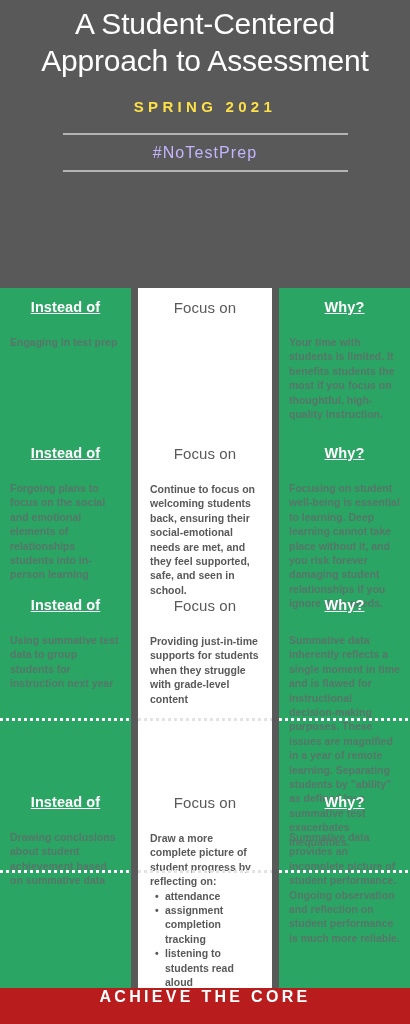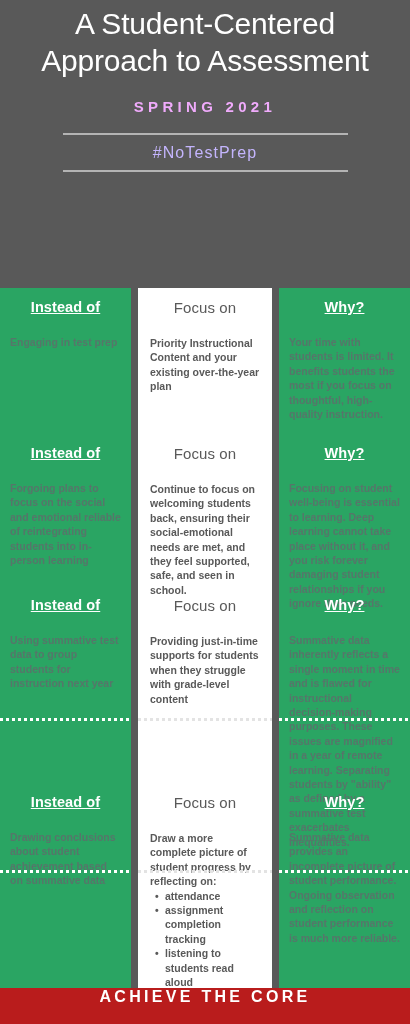--- a/index.html
+++ b/index.html
@@ -32,21 +32,21 @@
   .title {
     color: #ffffff;
     font-size: 30px;
     line-height: 37px;
     font-weight: 400;
     letter-spacing: -0.2px;
     margin: 0;
     padding: 0 8px;
   }
   .subtitle {
-    color: #f0abfc;
+    color: #fde047;
     font-size: 15px;
     letter-spacing: 4.3px;
     font-weight: 600;
     margin-top: 19px;
   }
   .rule {
     height: 2px;
     background: #b4b4b4;
     margin: 0 auto;
     width: 285px;
@@ -196,36 +196,35 @@
 
   <div class="columns">
 
     <div class="col col-left">
       <div class="cell row1">
         <div class="cell-head">Instead of</div>
         <div class="cell-body">Engaging in test prep</div>
       </div>
       <div class="cell row2">
         <div class="cell-head">Instead of</div>
-        <div class="cell-body">Forgoing plans to focus on the social and emotional reliable of reintegrating students into in-person learning</div>
+        <div class="cell-body">Forgoing plans to focus on the social and emotional elements of relationships students into in-person learning</div>
       </div>
       <div class="cell row3">
         <div class="cell-head">Instead of</div>
         <div class="cell-body">Using summative test data to group students for instruction next year</div>
       </div>
       <div class="cell row4">
         <div class="cell-head">Instead of</div>
         <div class="cell-body">Drawing conclusions about student achievement based on summative data</div>
       </div>
     </div>
 
     <div class="col col-mid">
       <div class="cell row1">
         <div class="cell-head">Focus on</div>
-        <div class="cell-body">Priority Instructional Content and your existing over-the-year plan</div>
       </div>
       <div class="cell row2">
         <div class="cell-head">Focus on</div>
         <div class="cell-body">Continue to focus on welcoming students back, ensuring their social-emotional needs are met, and they feel supported, safe, and seen in school.</div>
       </div>
       <div class="cell row3">
         <div class="cell-head">Focus on</div>
         <div class="cell-body">Providing just-in-time supports for students when they struggle with grade-level content</div>
       </div>
       <div class="cell row4">

